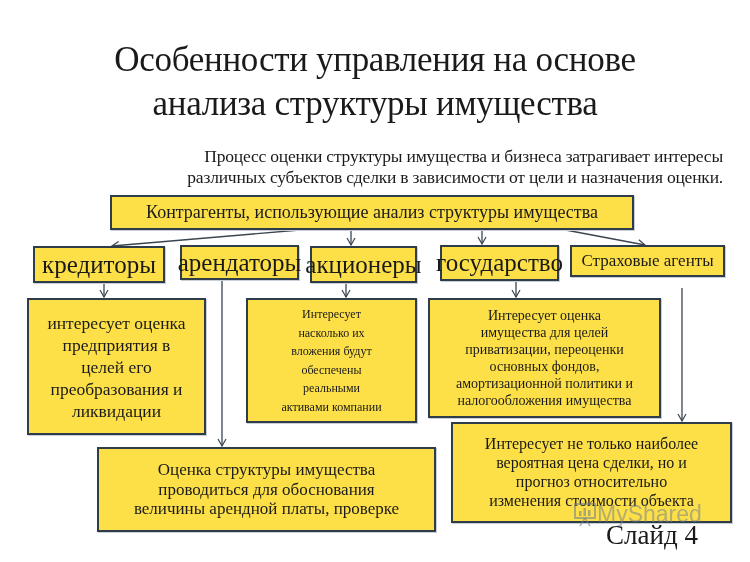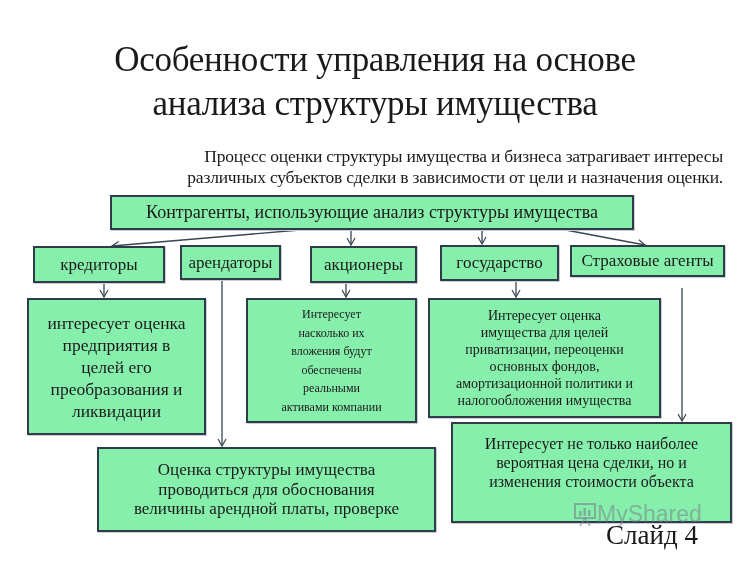--- a/index.html
+++ b/index.html
@@ -11,27 +11,27 @@
     position: absolute; left: 0; top: 38px; width: 750px; text-align: center;
     font-size: 35px; line-height: 44px; letter-spacing: -0.3px;
   }
   .intro {
     position: absolute; left: 33px; top: 146px; width: 690px;
     font-size: 17.5px; line-height: 21px; letter-spacing: -0.2px; text-align: right;
   }
   .intro .l1 { display: block; padding-left: 16px; }
   .box {
     position: absolute; box-sizing: border-box;
-    border: 2.5px solid #2f3d4a; background: #86efac;
+    border: 2.5px solid #2f3d4a; background: #fde047;
     display: flex; align-items: center; justify-content: center; text-align: center;
     box-shadow: 1px 1px 0 #c9cfd6;
   }
   .box span { display: block; }
   .top-box { left: 110px; top: 195px; width: 524px; height: 35px; font-size: 18px; }
-  .cat { font-size: 17px; }
+  .cat { font-size: 25px; }
   .desc { font-size: 15.5px; line-height: 18.5px; padding: 4px 6px; }
   .desc-big { font-size: 17.5px; line-height: 22px; }
   .slide-no {
     position: absolute; left: 606px; top: 520px; font-size: 27px; line-height: 30px;
   }
   .watermark {
     position: absolute; left: 573px; top: 501px; font-family: "Liberation Sans", "DejaVu Sans", sans-serif;
     font-size: 23px; color: rgba(120,130,140,0.55); display: flex; align-items: center; gap: 0;
   }
   svg.arrows { position: absolute; left: 0; top: 0; pointer-events: none; }
@@ -70,21 +70,21 @@
   </g>
 </svg>
 
 <div class="box top-box">
   <span>Контрагенты, использующие анализ структуры имущества</span>
 </div>
 
 <div class="box cat" style="left:33px;top:246px;width:132px;height:37px;">
   <span>кредиторы</span>
 </div>
-<div class="box cat" style="left:180px;top:245px;width:101px;height:35px;">
+<div class="box cat" style="left:180px;top:245px;width:119px;height:35px;">
   <span>арендаторы</span>
 </div>
 <div class="box cat" style="left:310px;top:246px;width:107px;height:37px;">
   <span>акционеры</span>
 </div>
 <div class="box cat" style="left:440px;top:245px;width:119px;height:36px;">
   <span>государство</span>
 </div>
 <div class="box" style="left:570px;top:245px;width:155px;height:32px;font-size:17px;">
   <span>Страховые агенты</span>
@@ -112,20 +112,21 @@
   <span>имущества для целей</span>
   <span>приватизации, переоценки</span>
   <span>основных фондов,</span>
   <span>амортизационной политики и</span>
   <span>налогообложения имущества</span>
 </div>
 
 <div class="box desc" style="left:451px;top:422px;width:281px;height:101px;flex-direction:column;font-size:16px;line-height:19px;justify-content:flex-start;padding-top:10px;">
   <span>Интересует не только наиболее</span>
   <span>вероятная цена сделки, но и</span>
+  <span>прогноз относительно</span>
   <span>изменения стоимости объекта</span>
 </div>
 
 <div class="box desc-big" style="left:97px;top:447px;width:339px;height:85px;flex-direction:column;font-size:17px;line-height:19.5px;">
   <span>Оценка структуры имущества</span>
   <span>проводиться для обоснования</span>
   <span>величины арендной платы, проверке</span>
 </div>
 
 <div class="watermark">

